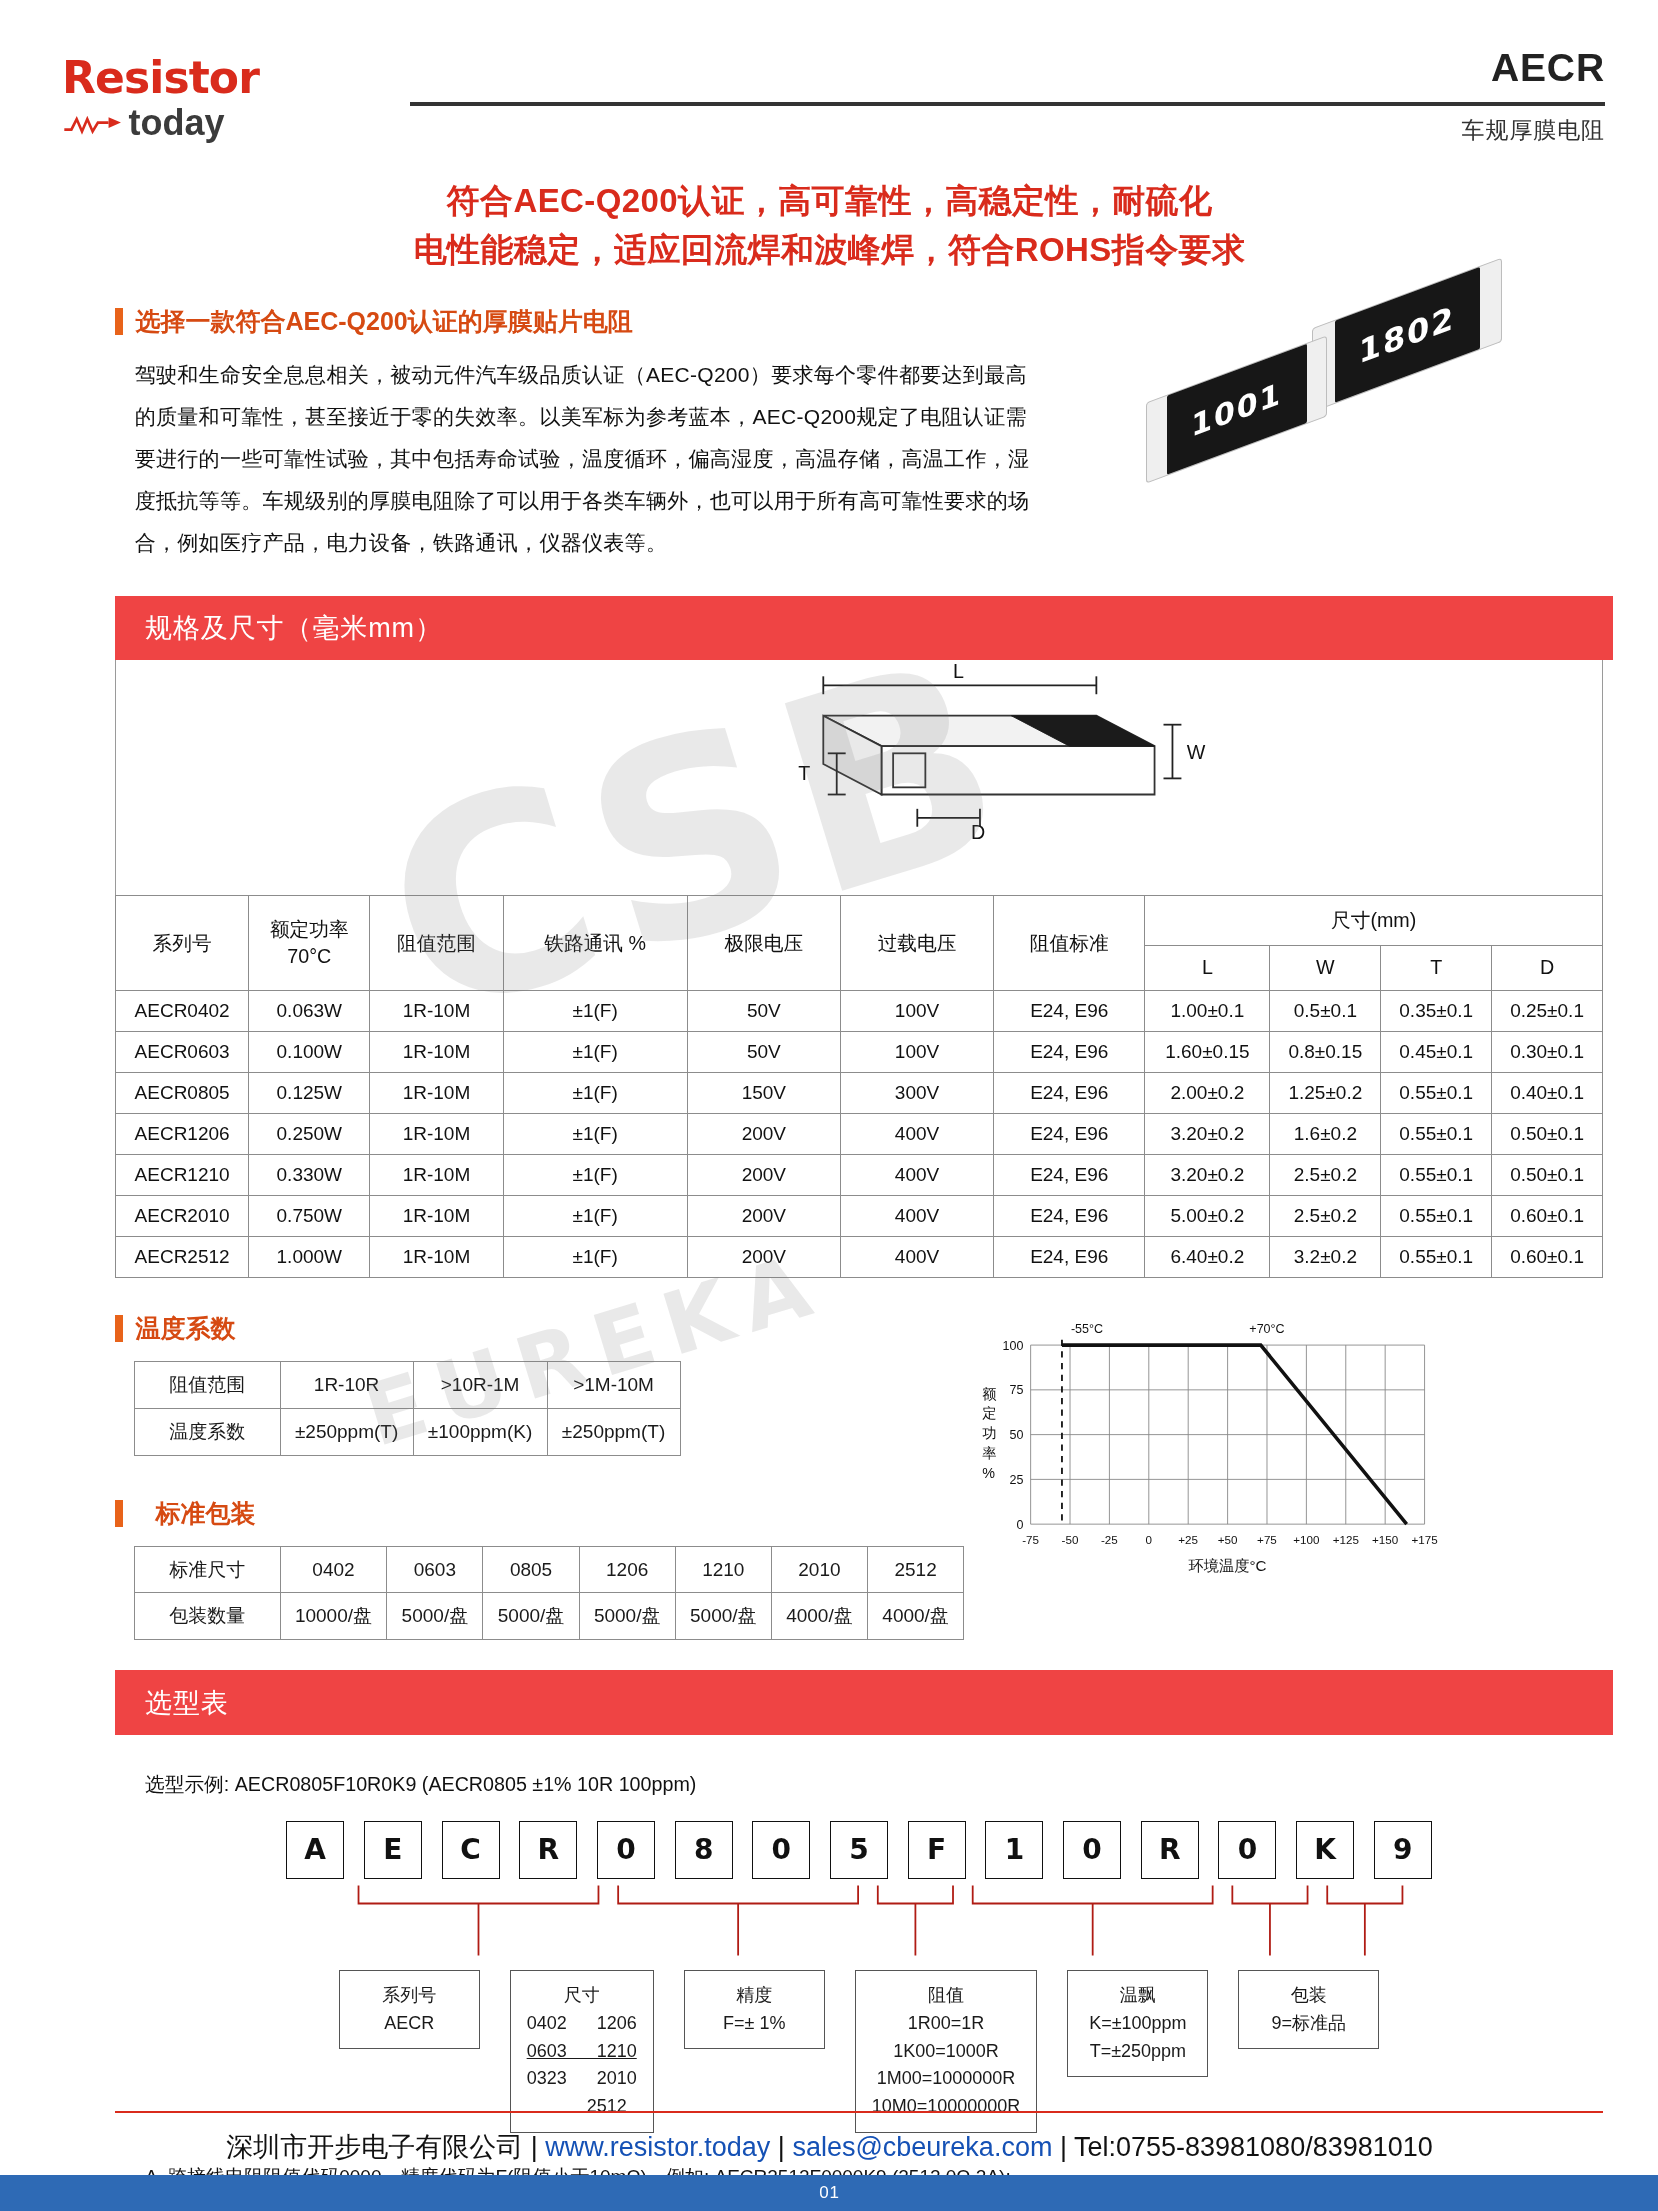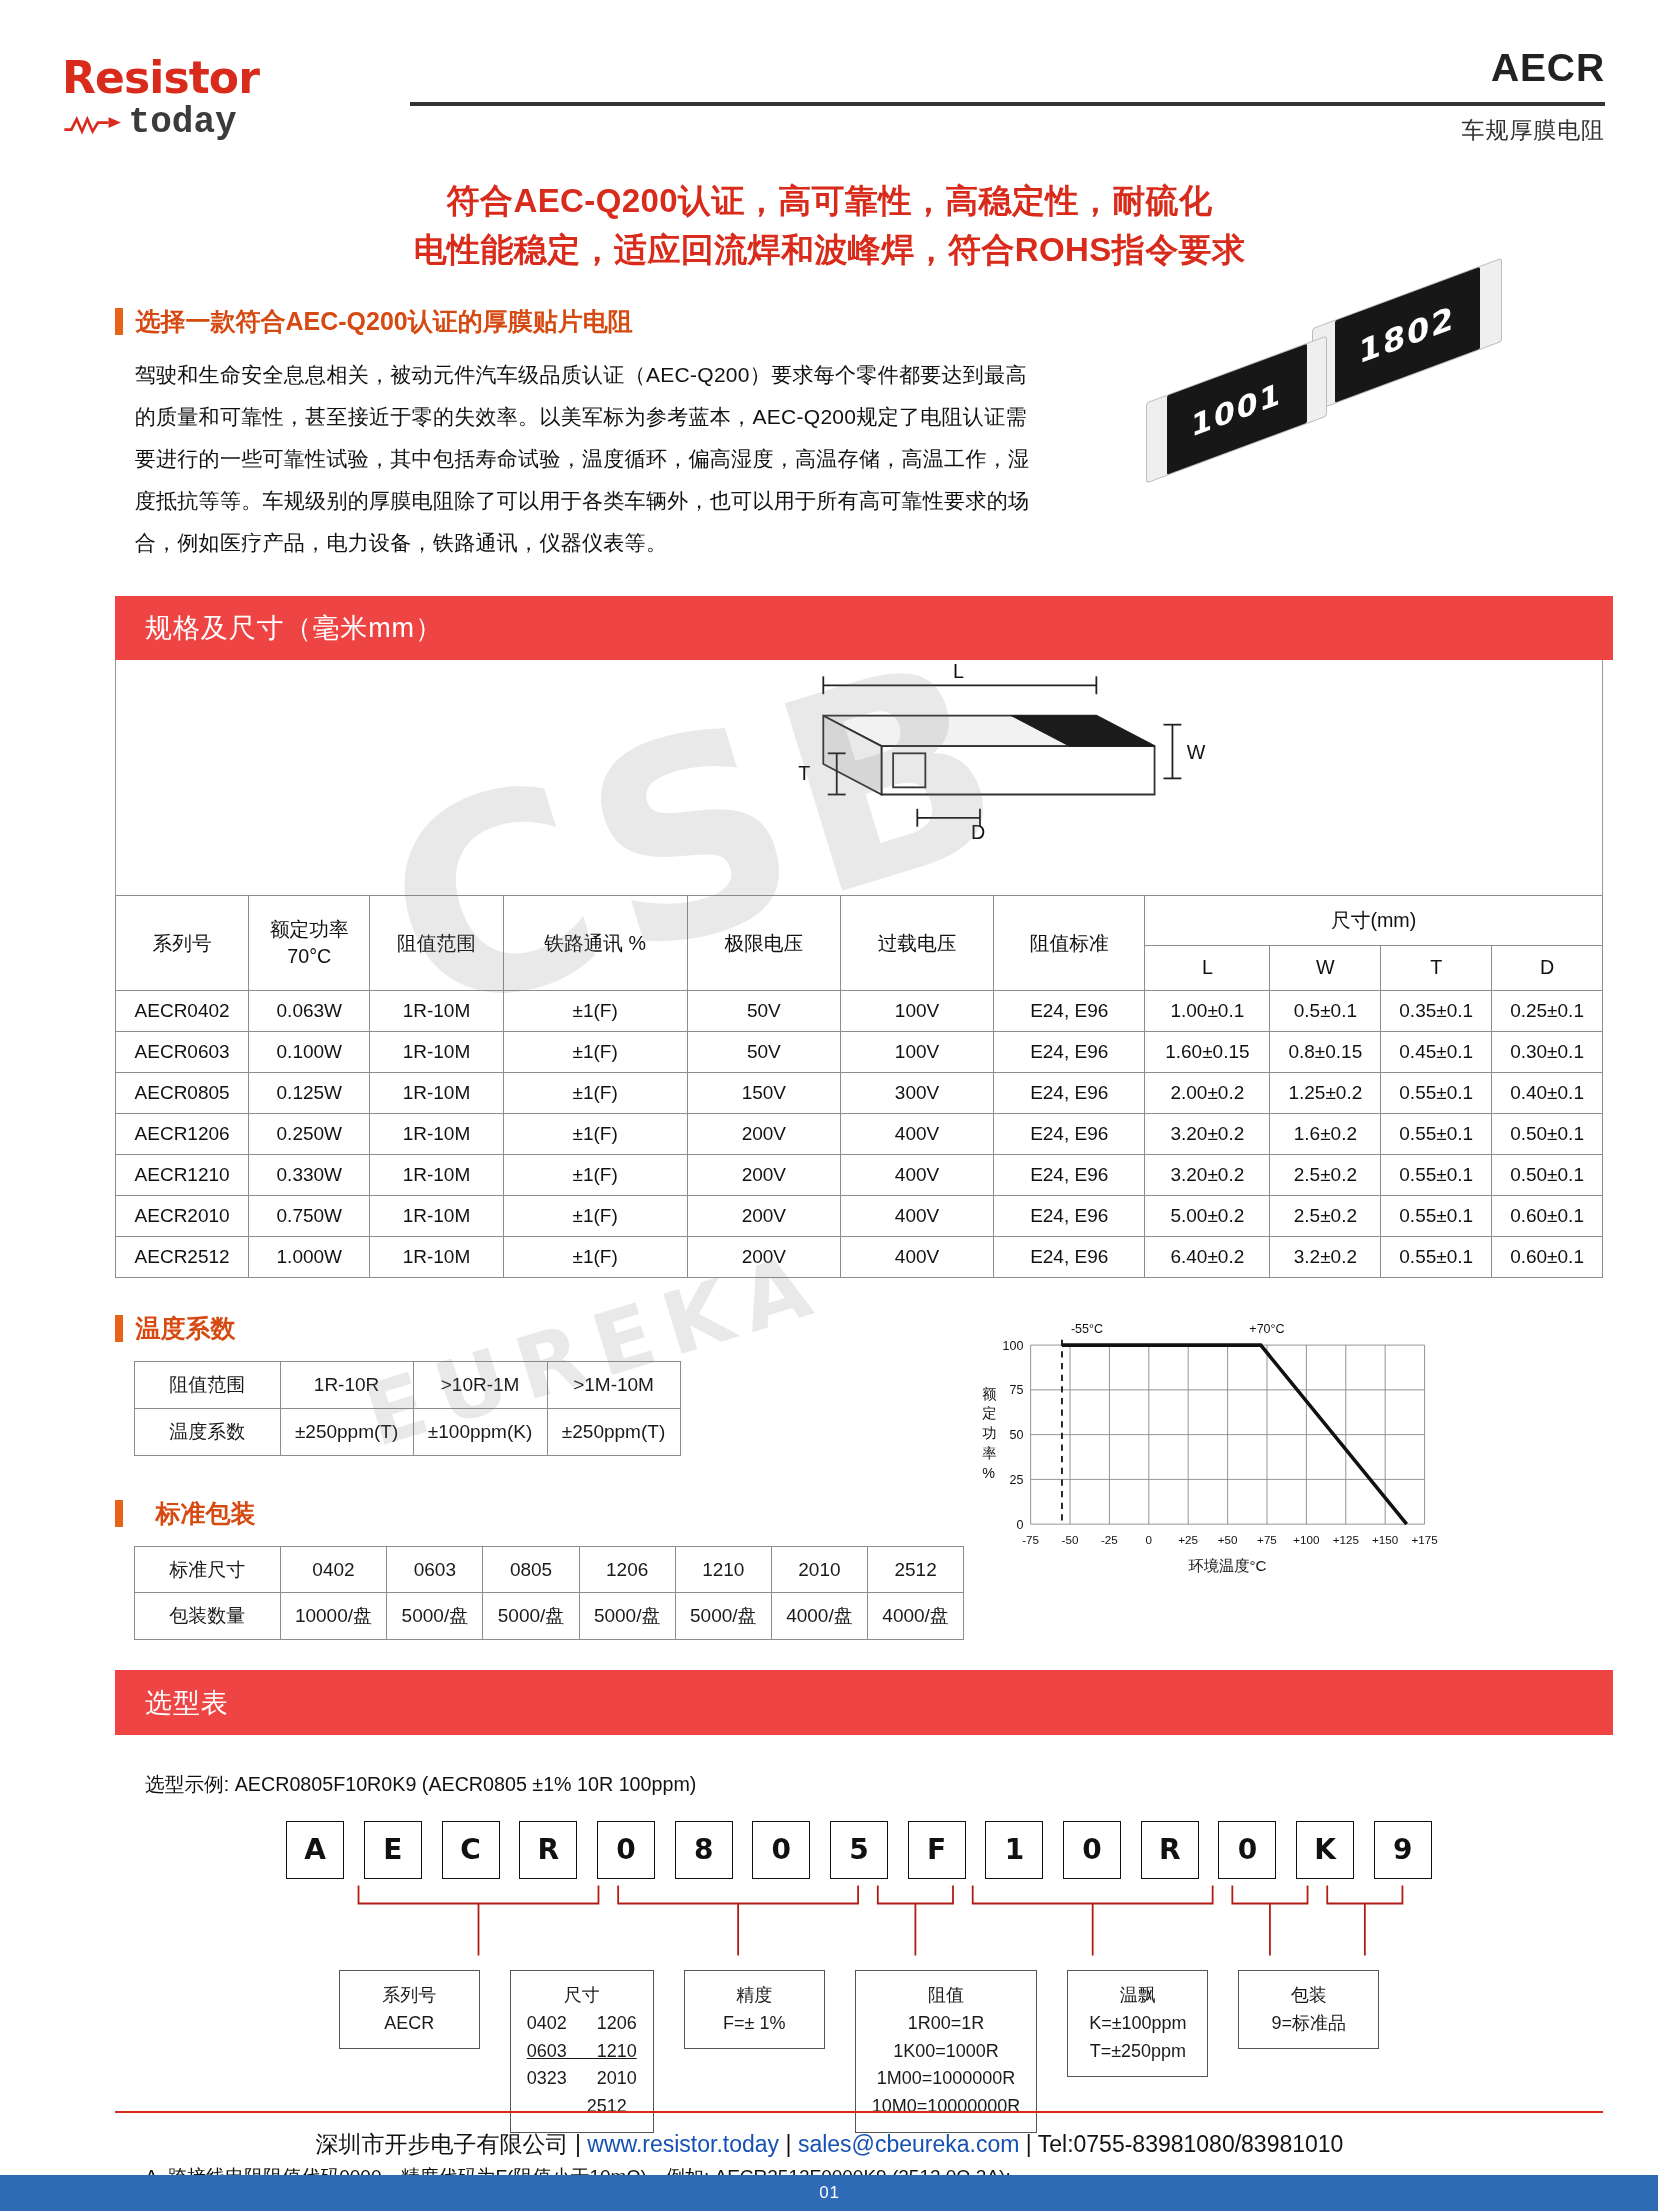--- a/index.html
+++ b/index.html
@@ -53,21 +53,21 @@
   .logo-wave {
     width: 63px;
     height: 23px;
     margin-right: 3.6px;
   }
   .logo-today {
     font-size: 36px;
     font-weight: bold;
     color: #3b3b3b;
     line-height: 1;
-    font-family: Liberation Mono, monospace;
+    font-family: Liberation Sans, sans-serif;
   }
   .header-right {
     flex: 1;
     padding-left: 19.7px;
     padding-top: 3.6px;
   }
   .header-title {
     text-align: right;
     font-size: 39px;
     font-weight: bold;
@@ -278,21 +278,21 @@
     left: 0; right: 0;
     bottom: 0;
     height: 100px;
   }
   .footer-line {
     border-top: 2.7px solid #d92b1c;
     margin: 0 56px 0 115px;
   }
   .footer-text {
     text-align: center;
-    font-size: 23px;
+    font-size: 27px;
     padding-top: 16px;
     color: #111;
   }
   .footer-text a { color: #1551b5; text-decoration: none; }
   .footer-bar {
     position: absolute;
     left: 0; right: 0; bottom: 0;
     height: 36px;
     background: #2e6ab5;
     color: #fff;

